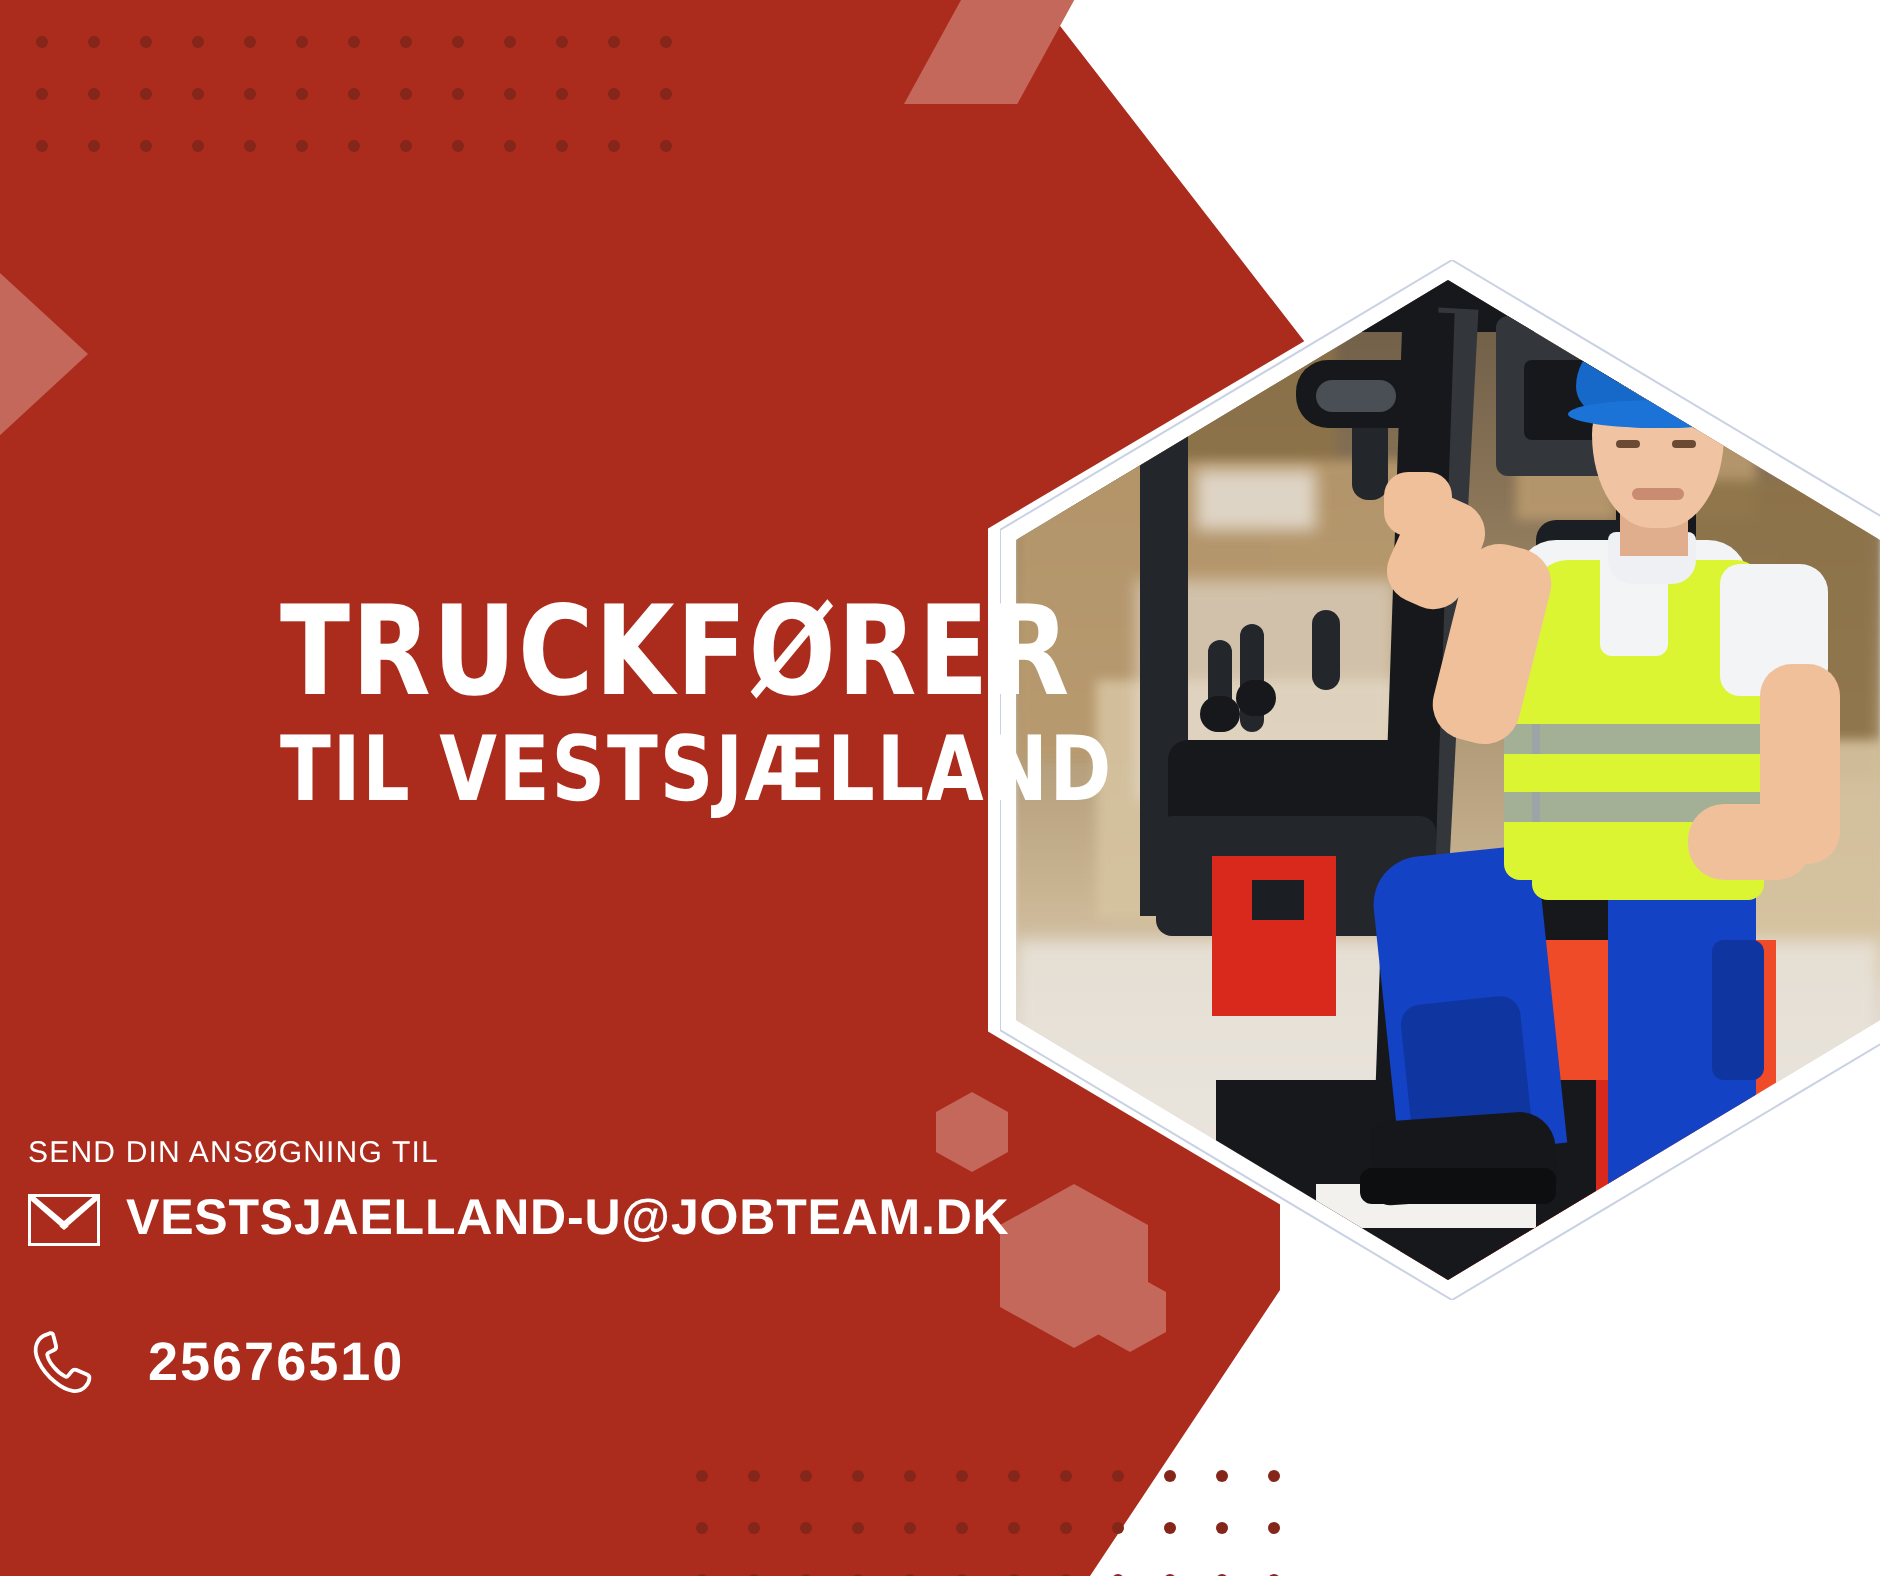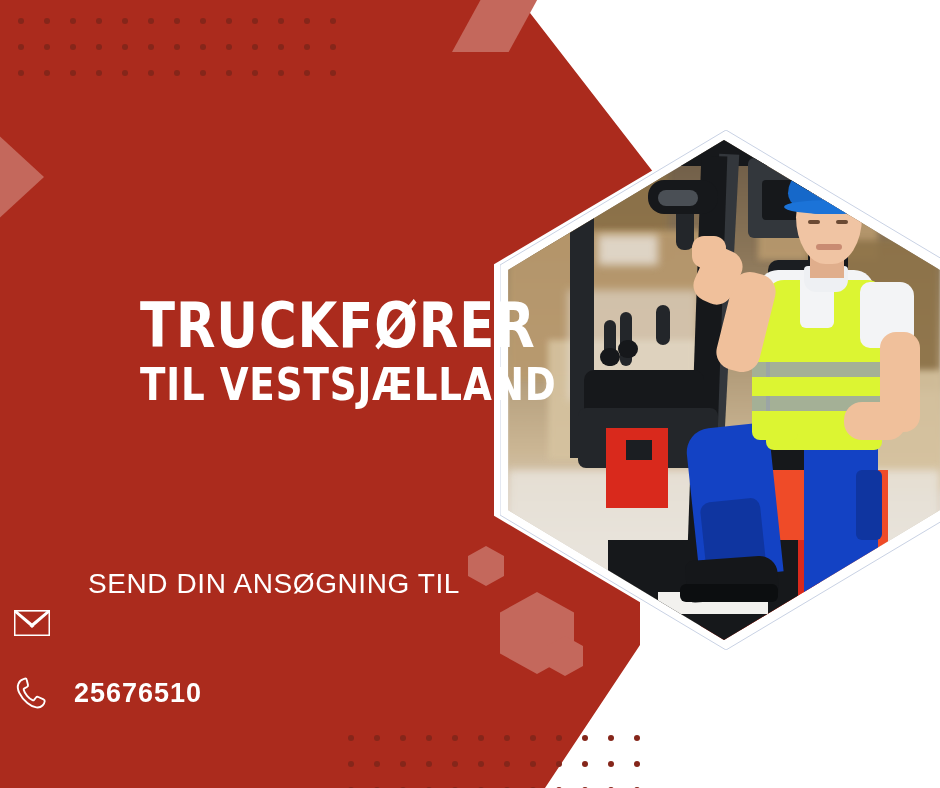--- a/index.html
+++ b/index.html
@@ -116,23 +116,22 @@
     transform:scaleX(.92);
     transform-origin:left center;
     white-space:nowrap;
   }
 
   
   .contact{
     position:absolute;left:14px;top:568px;color:#ffffff;width:520px;
   }
   .contact-label{
-    font-size:28px;letter-spacing:.6px;font-weight:400;
+    font-size:15px;letter-spacing:.6px;font-weight:400;
     white-space:nowrap;
-    text-align:center;
   }
   .contact-value-row{
     display:flex;align-items:center;gap:13px;
     margin-top:10px;
   }
   .contact-value{
     font-size:25px;font-weight:bold;letter-spacing:.4px;
     white-space:nowrap;
   }
   .phone-value{font-size:27px;font-weight:bold;letter-spacing:1px;}
@@ -401,20 +400,21 @@
         <svg width="36" height="26" viewBox="0 0 36 26">
           <rect x="0" y="0" width="36" height="26" fill="#ffffff"></rect>
           <polygon points="0,0 36,0 18,15" fill="#ab2b1d"></polygon>
           <polygon points="0,2 16,16 0,26" fill="#ab2b1d"></polygon>
           <polygon points="36,2 20,16 36,26" fill="#ab2b1d"></polygon>
           <polygon points="0,26 13,14 18,18 23,14 36,26" fill="#ab2b1d"></polygon>
           <polygon points="0,0 36,0 18,15" fill="none" stroke="#ffffff" stroke-width="2.4"></polygon>
           <rect x="0" y="0" width="36" height="26" fill="none" stroke="#ffffff" stroke-width="3"></rect>
         </svg>
       </span>
+      <span class="contact-value">VESTSJAELLAND-U@JOBTEAM.DK</span>
     </div>
 
     <div class="gap"></div>
 
 
     <div class="contact-value-row" style="gap:26px;">
       <span class="icon-box">
         <svg width="34" height="34" viewBox="0 0 34 34">
           <path d="M9.5 3.2c-2.2 0.6 -4.2 2.4 -5.1 4.6 -1.1 2.7 -0.6 5.9 0.9 9 1.7 3.6 4.6 7.2 8.1 10.1 2.9 2.4 6.1 4.1 8.9 4.5 2.4 0.4 4.6 -0.3 6.2 -1.9 1.3 -1.3 2.1 -3 2.2 -4.3 0.1 -0.9 -0.3 -1.5 -1.2 -1.9l-5.2 -2.3c-0.9 -0.4 -1.7 -0.2 -2.3 0.5l-1.9 2.3c-0.4 0.5 -1 0.7 -1.6 0.4 -1.7 -0.8 -3.7 -2.4 -5.4 -4.4 -1.8 -2.1 -3 -4.3 -3.4 -6 -0.2 -0.7 0.1 -1.2 0.7 -1.5l2.6 -1.3c0.8 -0.4 1.2 -1.2 1 -2.1l-1.3 -5.1c-0.2 -0.9 -0.9 -1.4 -1.8 -1.2 z" fill="none" stroke="#ffffff" stroke-width="1.9" stroke-linejoin="round"></path>
         </svg>

